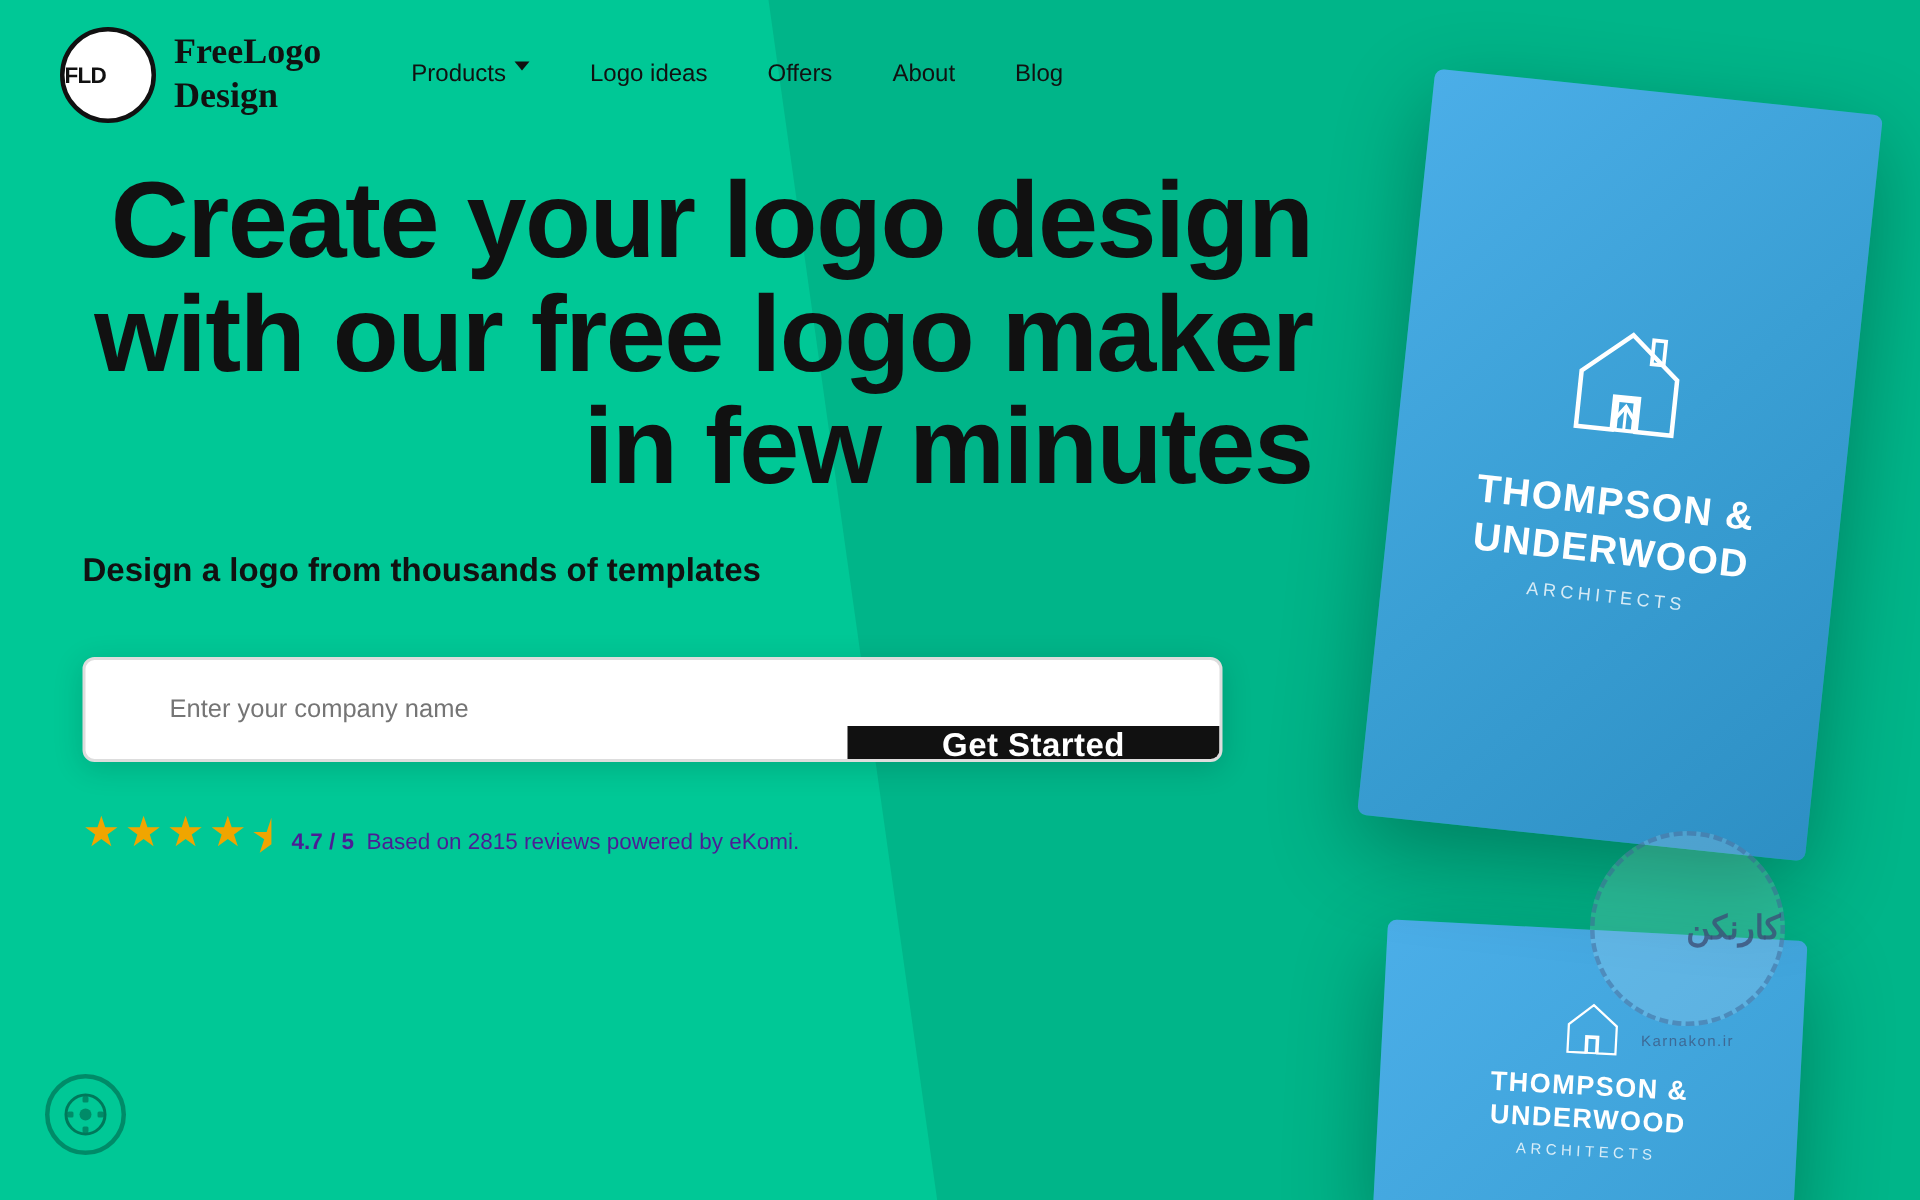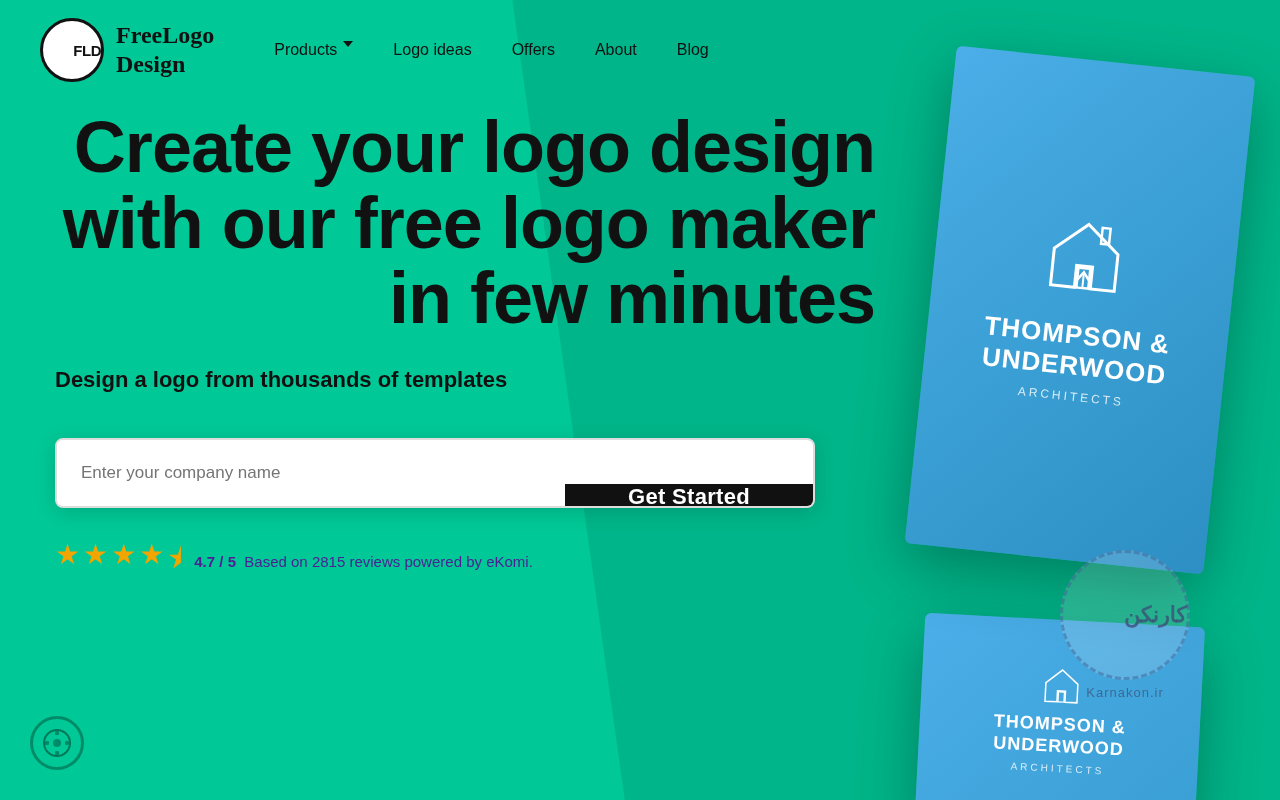--- a/index.html
+++ b/index.html
@@ -29,21 +29,21 @@
       margin-right: 60px;
     }
     .logo-circle {
       width: 64px;
       height: 64px;
       border-radius: 50%;
       border: 3px solid #111;
       background: white;
       display: flex;
       align-items: center;
-      justify-content: flex-end;
+      justify-content: flex-start;
       font-weight: 900;
       font-size: 15px;
       color: #111;
       letter-spacing: -0.5px;
     }
     .logo-text {
       font-size: 24px;
       font-weight: 800;
       color: #111;
       line-height: 1.2;
@@ -124,20 +124,21 @@
     
     .search-bar {
       display: flex;
       width: 760px;
       height: 70px;
       border-radius: 8px;
       overflow: hidden;
       border: 2px solid #ddd;
       background: white;
       box-shadow: 0 4px 20px rgba(0,0,0,0.15);
+      padding-left: 32px;
     }
     .search-input {
       flex: 1;
       border: none;
       outline: none;
       padding: 0 24px;
       font-size: 17px;
       color: #555;
       background: white;
     }
@@ -286,21 +287,21 @@
       height: 130px;
       border-radius: 50%;
       border: 3px dashed rgba(60,100,150,0.5);
       display: flex;
       align-items: center;
       justify-content: flex-end;
       background: rgba(255,255,255,0.15);
       margin: 0 auto 5px auto;
     }
     .watermark-text {
-      font-size: 13px;
+      font-size: 10px;
       color: rgba(60,80,120,0.7);
       letter-spacing: 1px;
     }
     .watermark-rtl {
       font-size: 22px;
       color: rgba(60,80,120,0.8);
       font-weight: 600;
       direction: rtl;
     }
   </style>

